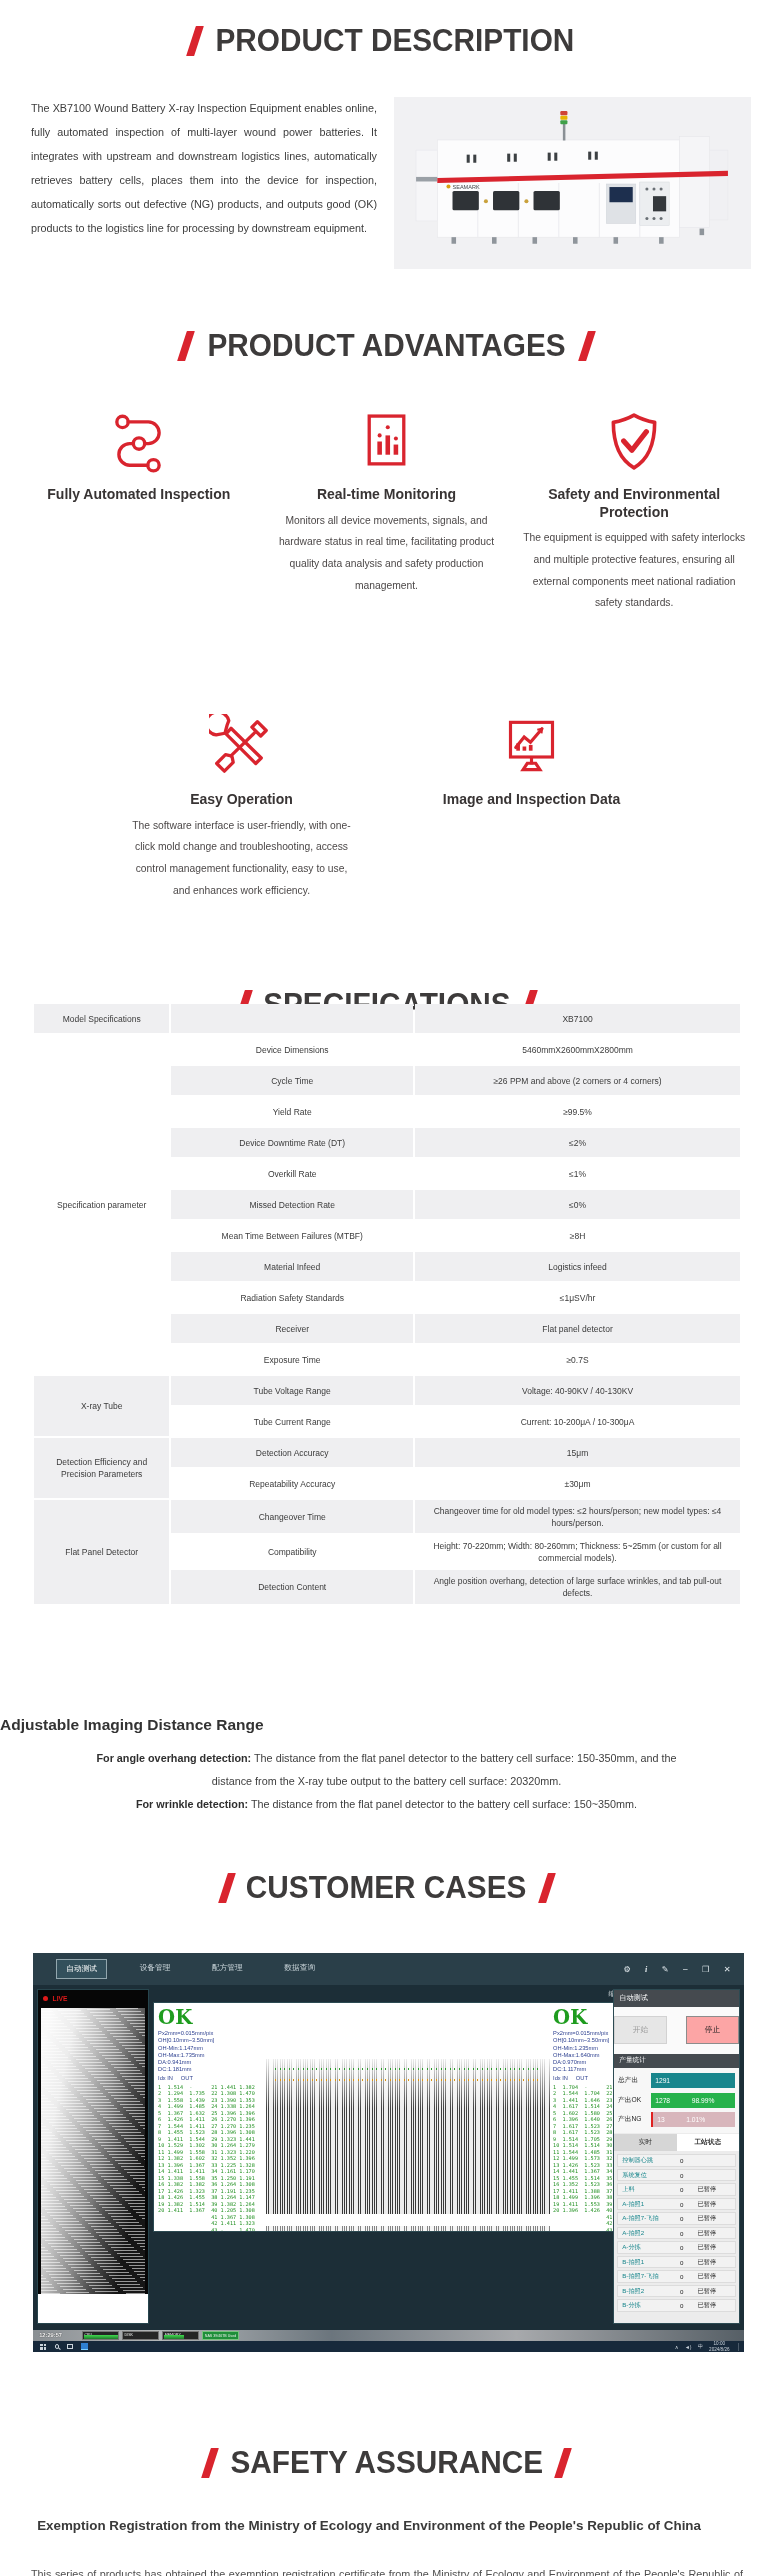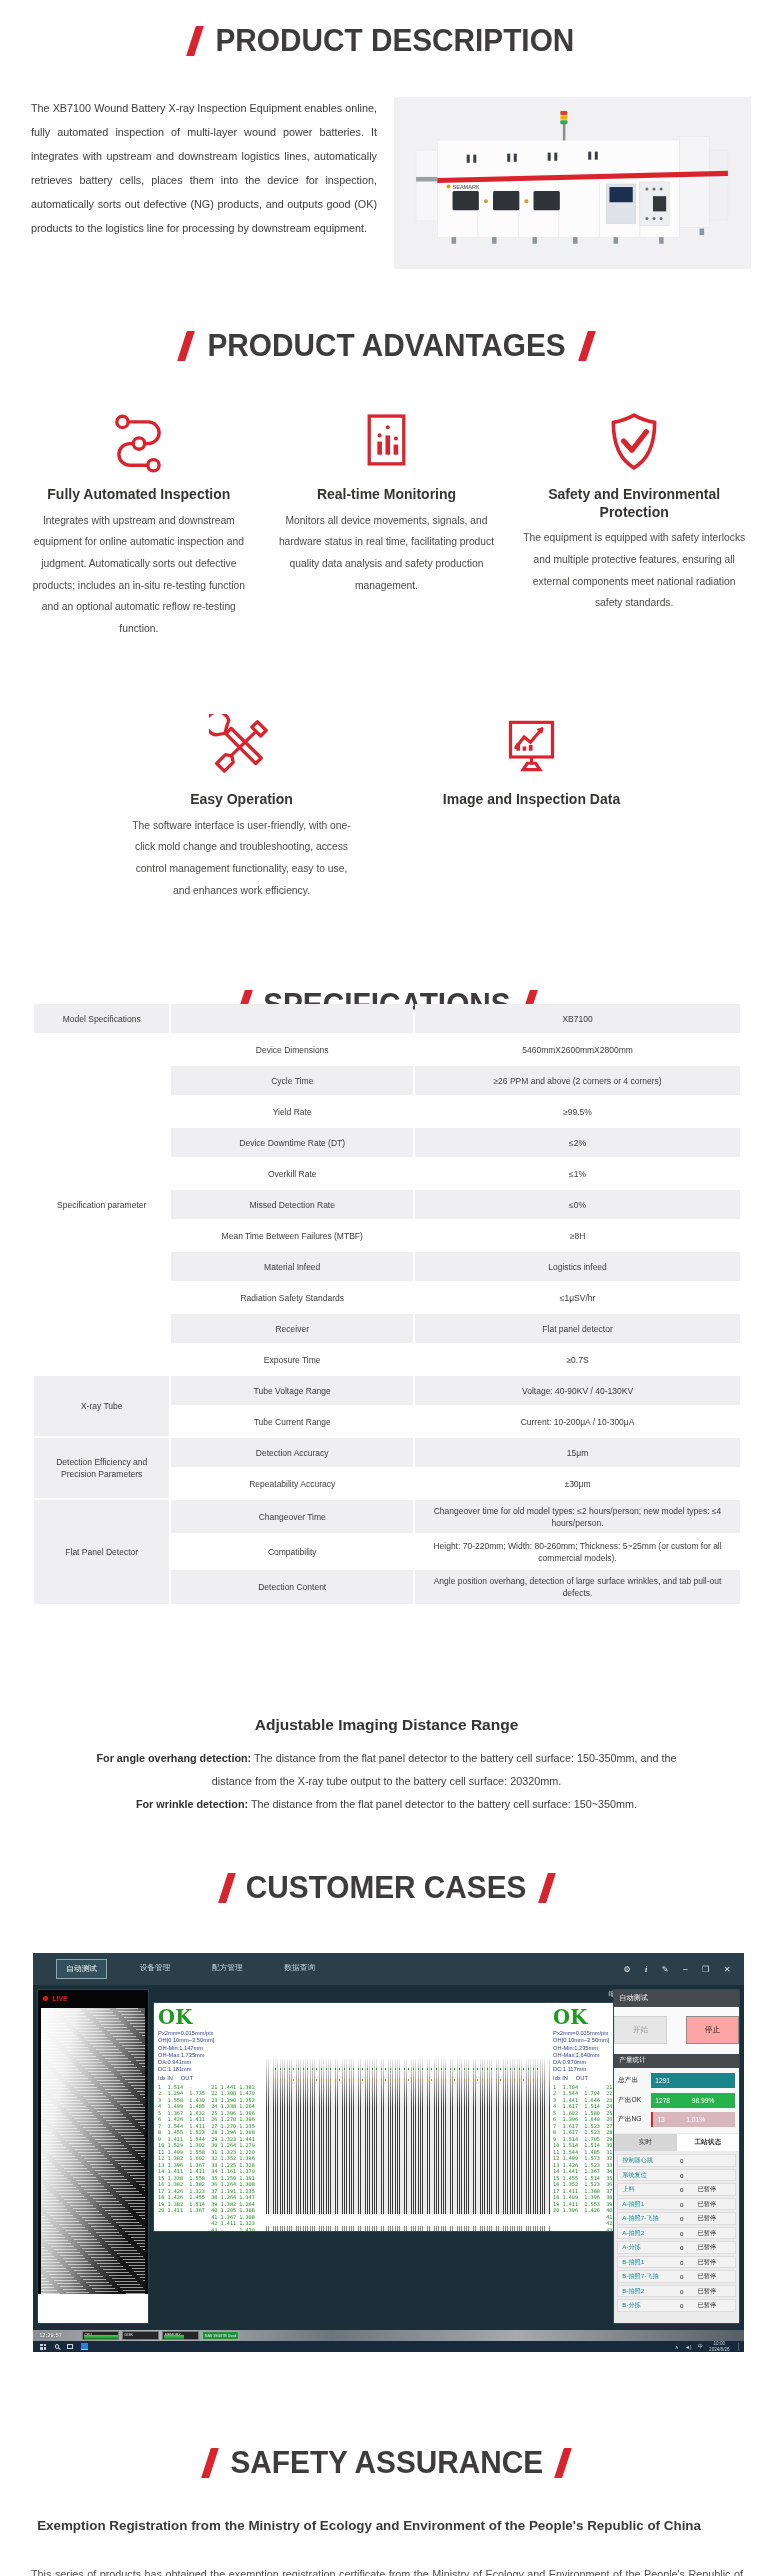--- a/index.html
+++ b/index.html
@@ -28,21 +28,21 @@
   .adv-text { margin-top:6.2px; font-size:10.3px; line-height:21.6px; color:#4c4848; }
 
   
   .specs { position:absolute; left:32px; top:1002px; width:710px; border-collapse:separate; border-spacing:2.6px; table-layout:fixed; }
   .specs td { text-align:center; vertical-align:middle; font-size:8.5px; color:#3b3b3b; padding:4.6px 7.2px; line-height:12px; height:29px; }
   .specs tr.rg td { background:#efeff1; }
   .specs tr.rw td { background:#ffffff; }
   .specs td.cat { background:#f8d3e0; }
 
   
-  #adj-title { position:absolute; top:1716px; width:100%; text-align:center; font-size:15.5px; font-weight:700; color:#333; }
+  #adj-title { position:absolute; top:1716px; width:100%; font-size:15.5px; font-weight:700; color:#333; }
   #adj-lines { position:absolute; top:1747px; width:100%; text-align:center; font-size:10.8px; line-height:23px; color:#3e3e3e; }
   #adj-lines b { color:#2f2f2f; }
 
   
   .xwin { position:absolute; left:33px; top:1953px; width:711px; height:377px; background:#1c2e37; font-family:"Liberation Sans",sans-serif; }
   .xtitle { height:32px; background:#2a3f49; display:flex; align-items:center; }
   .xtabs { display:flex; gap:23px; margin-left:23px; font-size:7.7px; color:#c9d4d9; }
   .xtab { padding:3.6px 9.3px; cursor:default; }
   .xtab.active { border:0.5px solid #93a7ae; background:#33505c; color:#fff; }
   .xicons { margin-left:auto; display:flex; gap:14.4px; margin-right:13.4px; color:#e3eaee; font-size:8.2px; align-items:center; }
@@ -202,21 +202,20 @@
     <div class="adv-card">
       <span class="adv-icon">
         <svg width="63" height="65" viewBox="0 0 122 126" fill="none" stroke="#d9242e" stroke-width="6.5" stroke-linecap="round">
           <circle cx="30" cy="25" r="11"></circle>
           <path d="M41 25 H80 a21 21 0 0 1 0 42 H44 a21 21 0 0 0 0 42 h35"></path>
           <circle cx="62" cy="67" r="11" fill="#fff"></circle>
           <circle cx="90" cy="109" r="11"></circle>
         </svg>
       </span>
       <div class="adv-title">Fully Automated Inspection</div>
-      <div class="adv-text">Integrates with upstream and downstream equipment for online automatic inspection and judgment. Automatically sorts out defective products; includes an in-situ re-testing function and an optional automatic reflow re-testing function.</div>
     </div>
     <div class="adv-card">
       <span class="adv-icon">
         <svg width="61" height="61" viewBox="0 0 120 120" fill="none" stroke="#d9242e" stroke-width="6.5">
           <rect x="26" y="10" width="68" height="94"></rect>
           <g fill="#d9242e" stroke="none">
             <rect x="42" y="60" width="9" height="26"></rect>
               <rect x="58" y="48" width="9" height="38"></rect>
               <rect x="74" y="66" width="9" height="20"></rect>
             <circle cx="46.5" cy="48" r="4"></circle>

